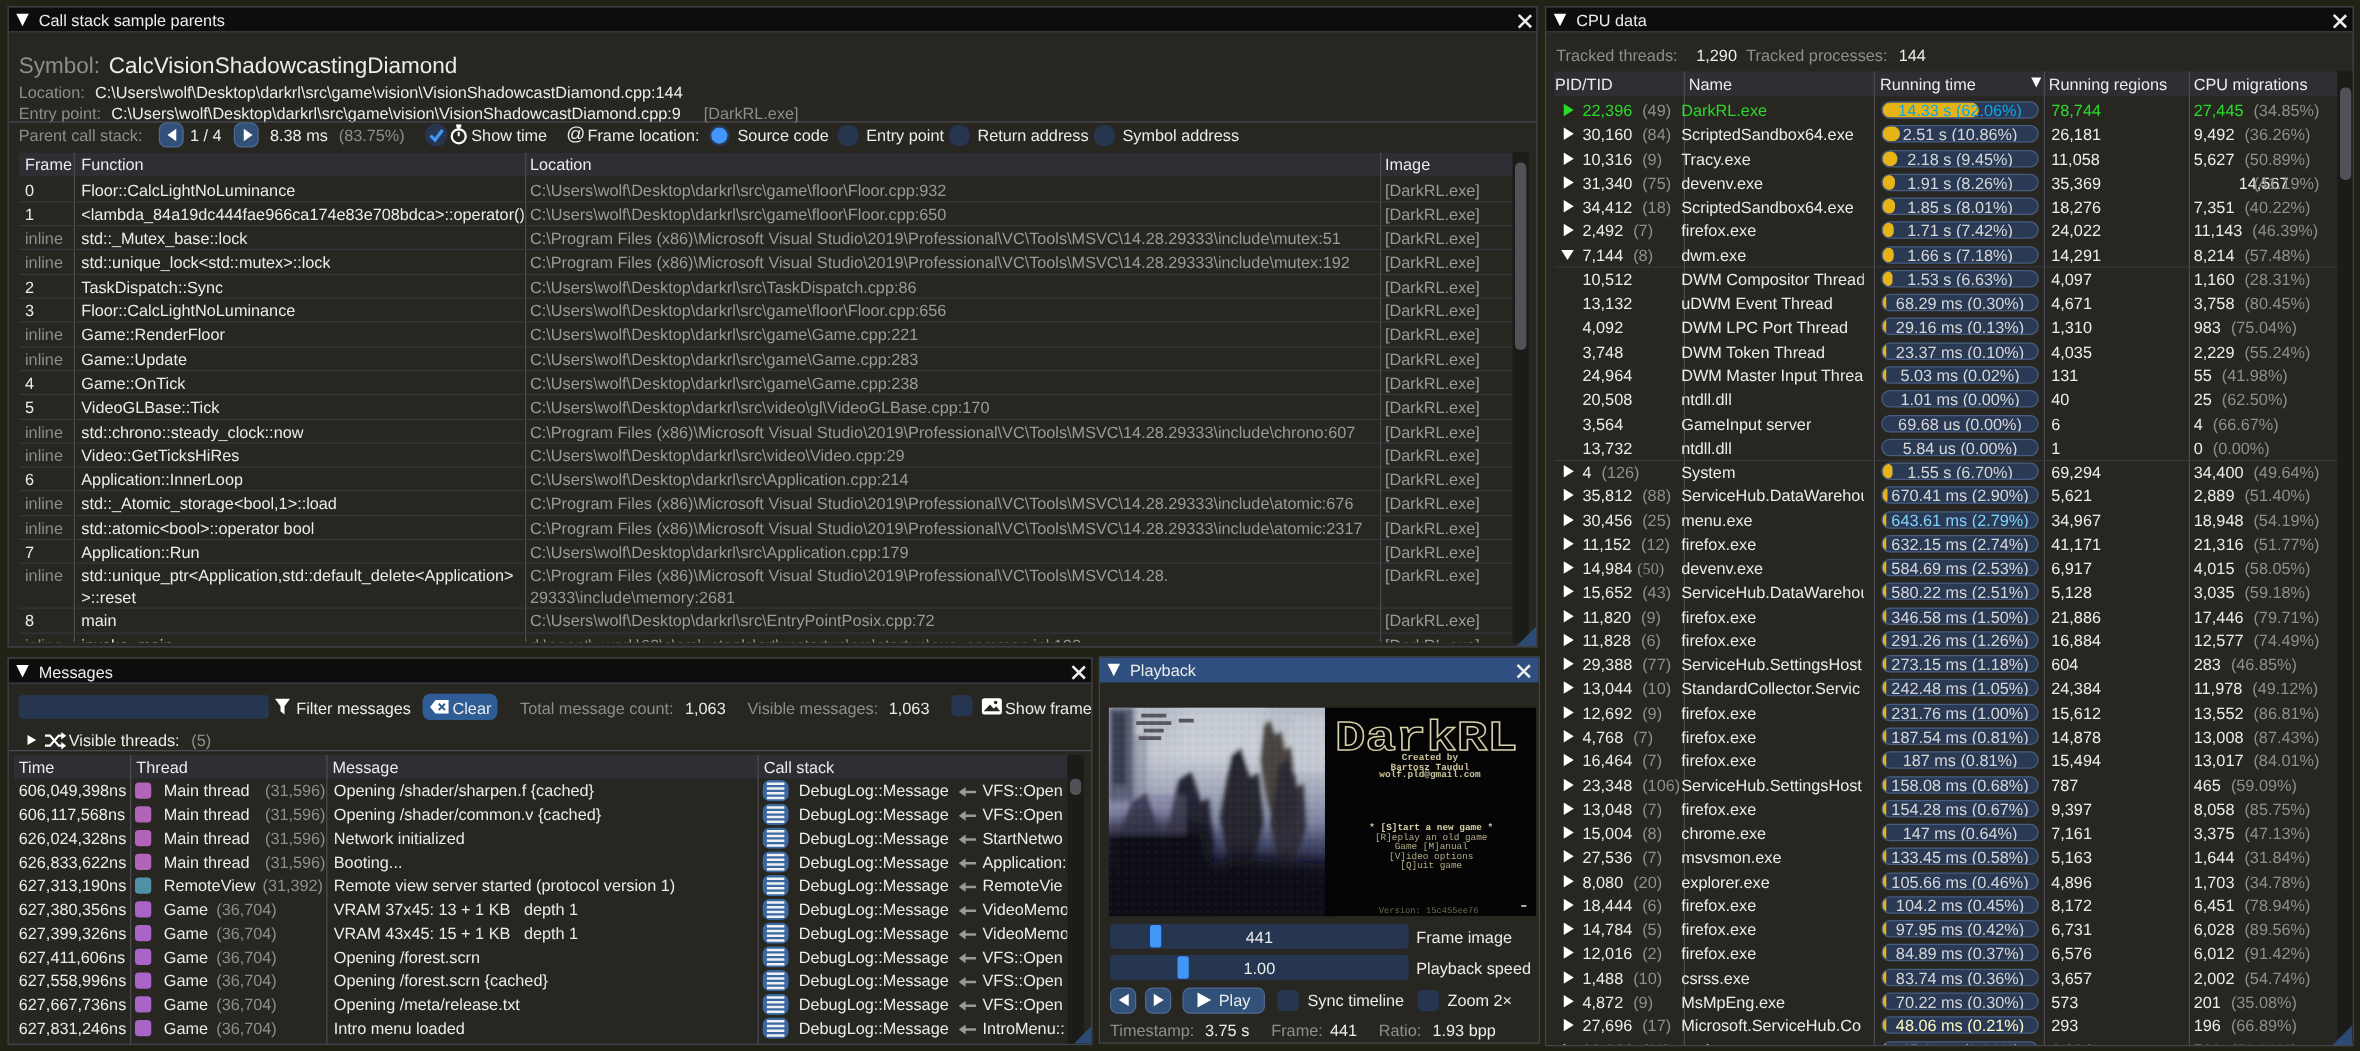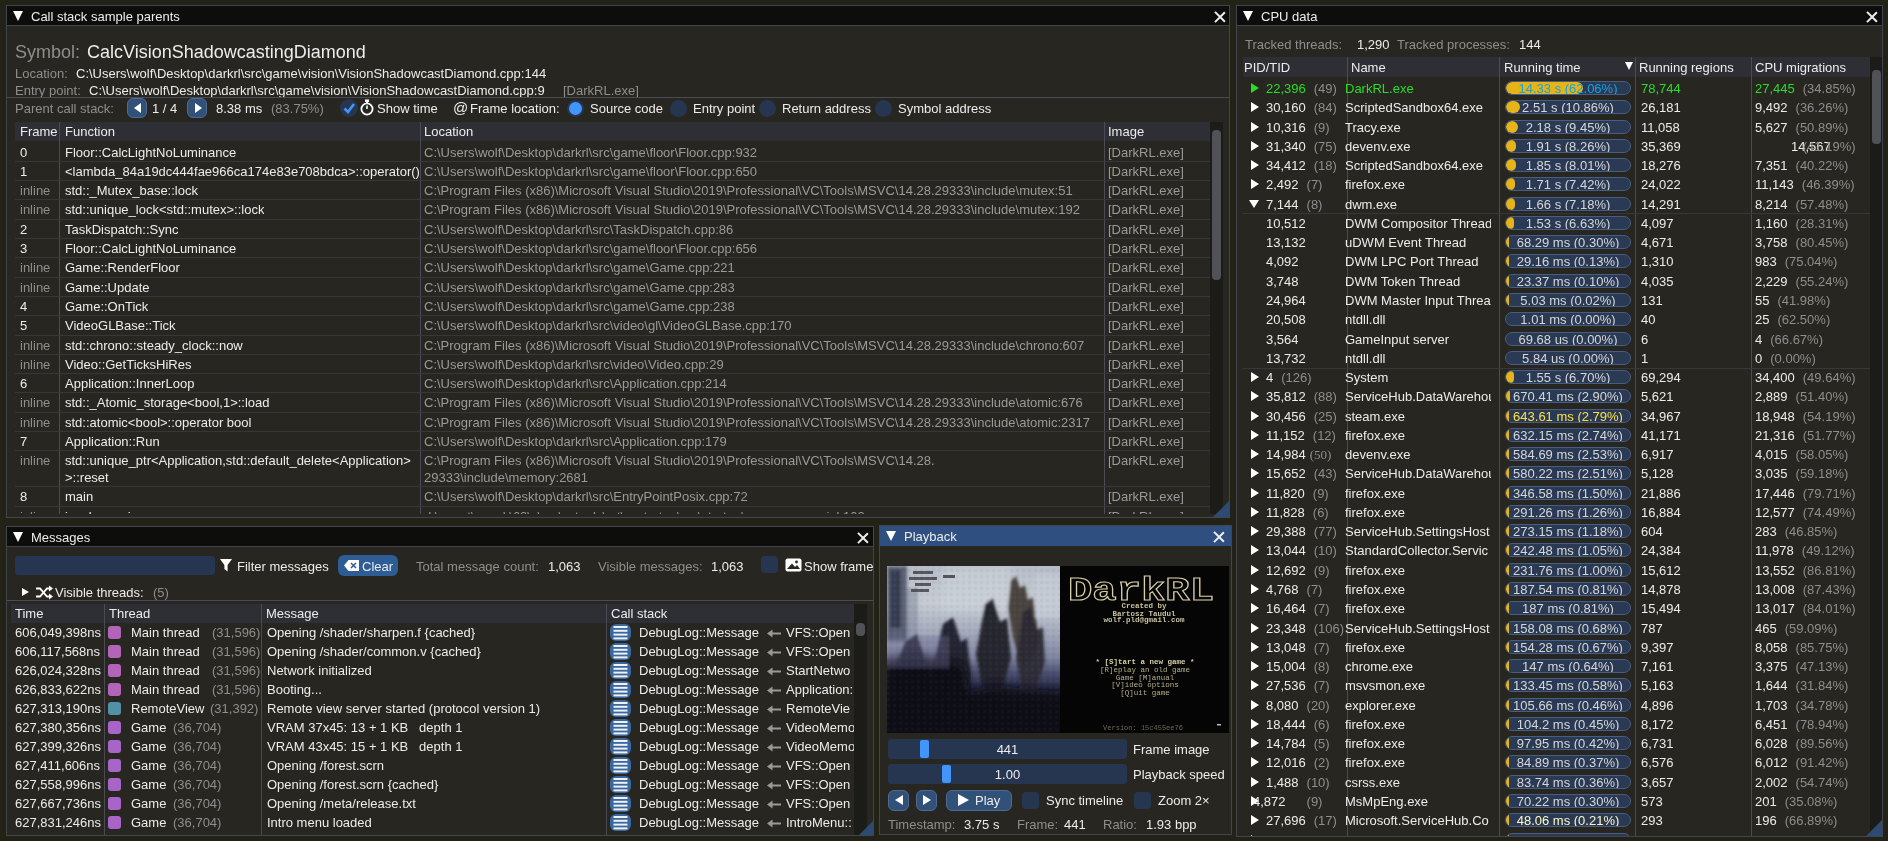--- a/index.html
+++ b/index.html
@@ -742,24 +742,24 @@
 <div class="pill" style="left:268px;top:332.32px;width:126px">
         <div class="pfill" style="width:3.6105px;border-radius:7px"></div>
         <div class="ptxt" style="color:#d6d6d6">670.41 ms (2.90%)</div>
       </div>
 <div class="t" style="left:404px;top:332.32px;">5,621</div>
 <div class="t" style="left:518px;top:332.32px;">2,889</div>
 <div class="t" style="left:518px;top:332.32px;"><span style="visibility:hidden">2,889</span><span class="g" style="margin-left:8px">(51.40%)</span></div>
 <div style="position:absolute;left:14px;top:353.59px;width:0;height:0;border-top:5px solid transparent;border-bottom:5px solid transparent;border-left:8px solid #fff"></div>
 <div class="t" style="left:29px;top:351.59px;">30,456</div>
 <div class="t" style="left:29px;top:351.59px;"><span style="visibility:hidden">30,456</span><span class="g" style="margin-left:8px">(25)</span></div>
-<div class="t" style="left:108px;top:351.59px;max-width:146px;overflow:hidden">steam.exe</div>
+<div class="t" style="left:108px;top:351.59px;max-width:146px;overflow:hidden">menu.exe</div>
 <div class="pill" style="left:268px;top:351.59px;width:126px">
         <div class="pfill" style="width:3.4735500000000004px;border-radius:7px"></div>
-        <div class="ptxt" style="color:#fde047">643.61 ms (2.79%)</div>
+        <div class="ptxt" style="color:#7dd3fc">643.61 ms (2.79%)</div>
       </div>
 <div class="t" style="left:404px;top:351.59px;">34,967</div>
 <div class="t" style="left:518px;top:351.59px;">18,948</div>
 <div class="t" style="left:518px;top:351.59px;"><span style="visibility:hidden">18,948</span><span class="g" style="margin-left:8px">(54.19%)</span></div>
 <div style="position:absolute;left:14px;top:372.85999999999996px;width:0;height:0;border-top:5px solid transparent;border-bottom:5px solid transparent;border-left:8px solid #fff"></div>
 <div class="t" style="left:29px;top:370.85999999999996px;">11,152</div>
 <div class="t" style="left:29px;top:370.85999999999996px;"><span style="visibility:hidden">11,152</span><span class="g" style="margin-left:8px">(12)</span></div>
 <div class="t" style="left:108px;top:370.85999999999996px;max-width:146px;overflow:hidden">firefox.exe</div>
 <div class="pill" style="left:268px;top:370.85999999999996px;width:126px">
         <div class="pfill" style="width:3.4113000000000007px;border-radius:7px"></div>
@@ -960,21 +960,21 @@
 <div class="t" style="left:29px;top:717.7199999999997px;"><span style="visibility:hidden">1,488</span><span class="g" style="margin-left:8px">(10)</span></div>
 <div class="t" style="left:108px;top:717.7199999999997px;max-width:146px;overflow:hidden">csrss.exe</div>
 <div class="pill" style="left:268px;top:717.7199999999997px;width:126px">
         <div class="pfill" style="width:2.5px;border-radius:7px"></div>
         <div class="ptxt" style="color:#d6d6d6">83.74 ms (0.36%)</div>
       </div>
 <div class="t" style="left:404px;top:717.7199999999997px;">3,657</div>
 <div class="t" style="left:518px;top:717.7199999999997px;">2,002</div>
 <div class="t" style="left:518px;top:717.7199999999997px;"><span style="visibility:hidden">2,002</span><span class="g" style="margin-left:8px">(54.74%)</span></div>
 <div style="position:absolute;left:14px;top:738.9899999999997px;width:0;height:0;border-top:5px solid transparent;border-bottom:5px solid transparent;border-left:8px solid #fff"></div>
-<div class="t" style="left:16px;top:736.9899999999997px;">4,872</div>
+<div class="t" style="left:29px;top:736.9899999999997px;">4,872</div>
 <div class="t" style="left:29px;top:736.9899999999997px;"><span style="visibility:hidden">4,872</span><span class="g" style="margin-left:8px">(9)</span></div>
 <div class="t" style="left:108px;top:736.9899999999997px;max-width:146px;overflow:hidden">MsMpEng.exe</div>
 <div class="pill" style="left:268px;top:736.9899999999997px;width:126px">
         <div class="pfill" style="width:2.5px;border-radius:7px"></div>
         <div class="ptxt" style="color:#d6d6d6">70.22 ms (0.30%)</div>
       </div>
 <div class="t" style="left:404px;top:736.9899999999997px;">573</div>
 <div class="t" style="left:518px;top:736.9899999999997px;">201</div>
 <div class="t" style="left:518px;top:736.9899999999997px;"><span style="visibility:hidden">201</span><span class="g" style="margin-left:8px">(35.08%)</span></div>
 <div style="position:absolute;left:14px;top:758.2599999999996px;width:0;height:0;border-top:5px solid transparent;border-bottom:5px solid transparent;border-left:8px solid #fff"></div>

